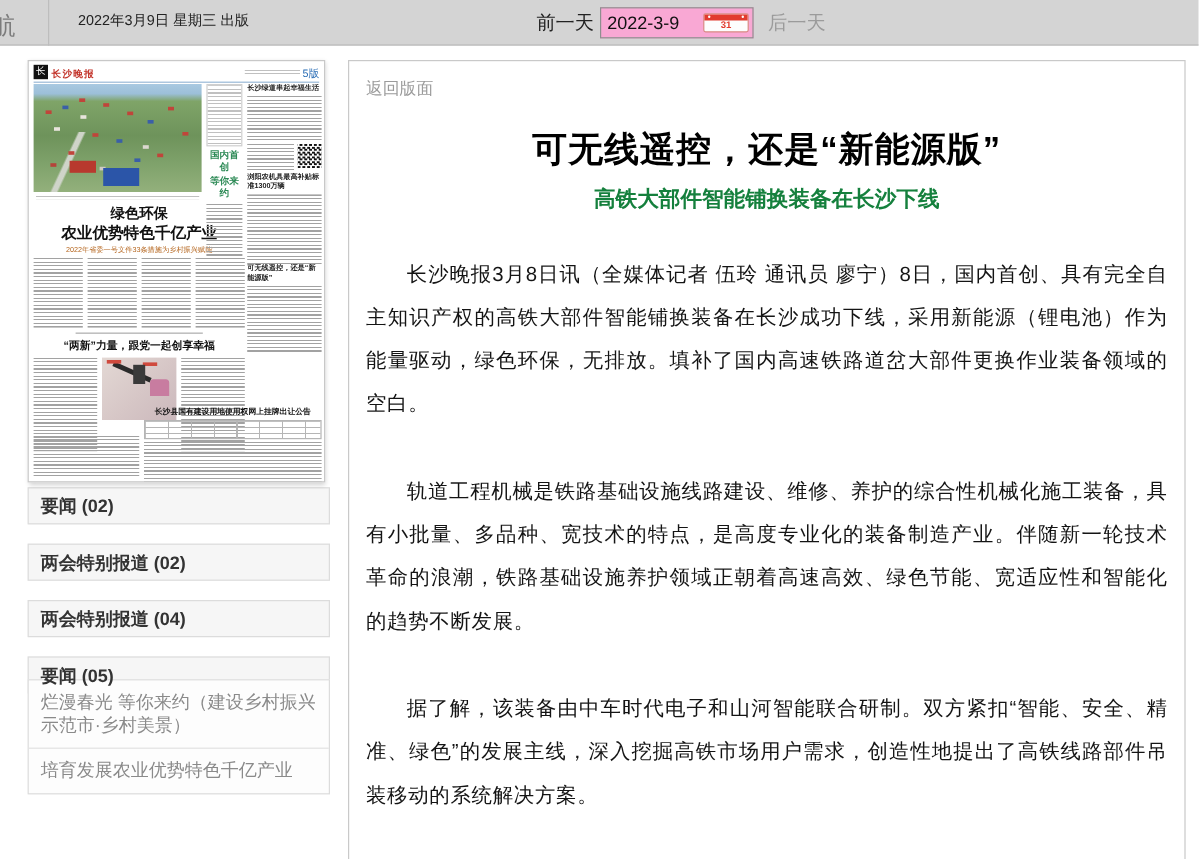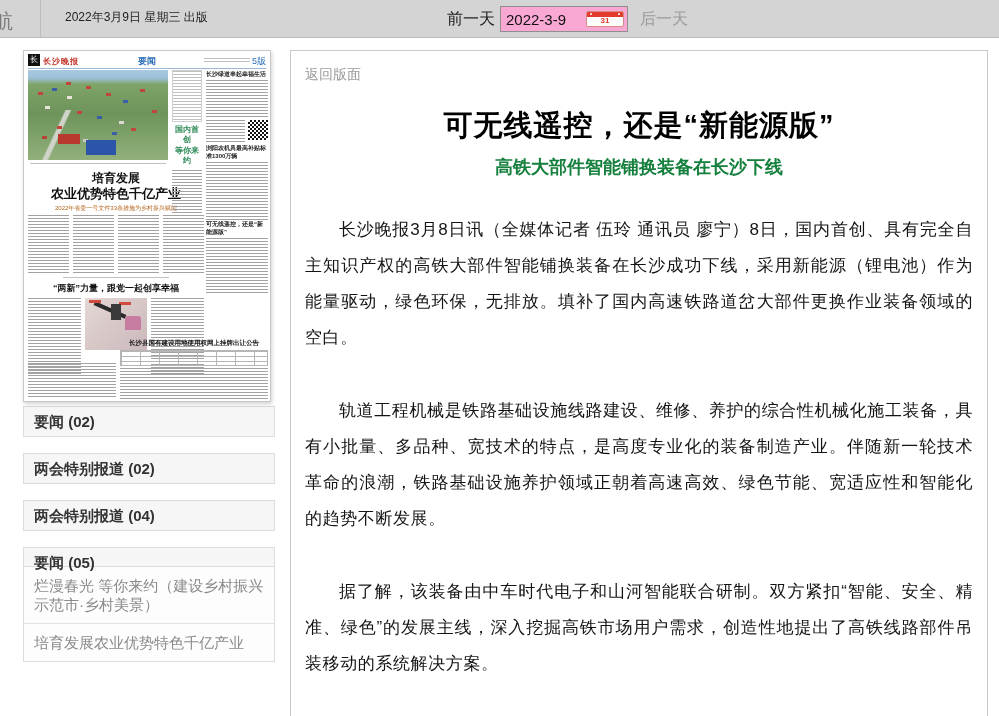--- a/index.html
+++ b/index.html
@@ -138,36 +138,35 @@
     </div>
     <span class="next-day">后一天</span>
   </div>
 
   <div class="sidebar">
 
     <div class="thumb-card">
       <div class="mast">
         <span class="mast-logo">长</span>
         <span class="mast-paper">长沙晚报</span>
-        <span class="mast-sec">要闻</span>
         <span class="mast-meta lines-lt"></span>
         <span class="mast-page">5版</span>
       </div>
       <div class="mast-rule"></div>
 
       <div class="thumb-photo">
         <div class="photo-road"></div>
         <div class="roofs"></div>
         <div class="roof-big-red"></div>
         <div class="roof-big-blue"></div>
       </div>
       <div class="thumb-caption lines-lt"></div>
 
       <div class="thumb-h1">
-        <span class="l1">培育发展</span>
+        <span class="l1">绿色环保</span>
         <span class="l2">农业优势特色千亿产业</span>
       </div>
       <div class="thumb-sub">2022年省委一号文件33条措施为乡村振兴赋能</div>
       <div class="thumb-cols">
         <div class="lines"></div>
         <div class="lines"></div>
         <div class="lines"></div>
         <div class="lines"></div>
       </div>
 

